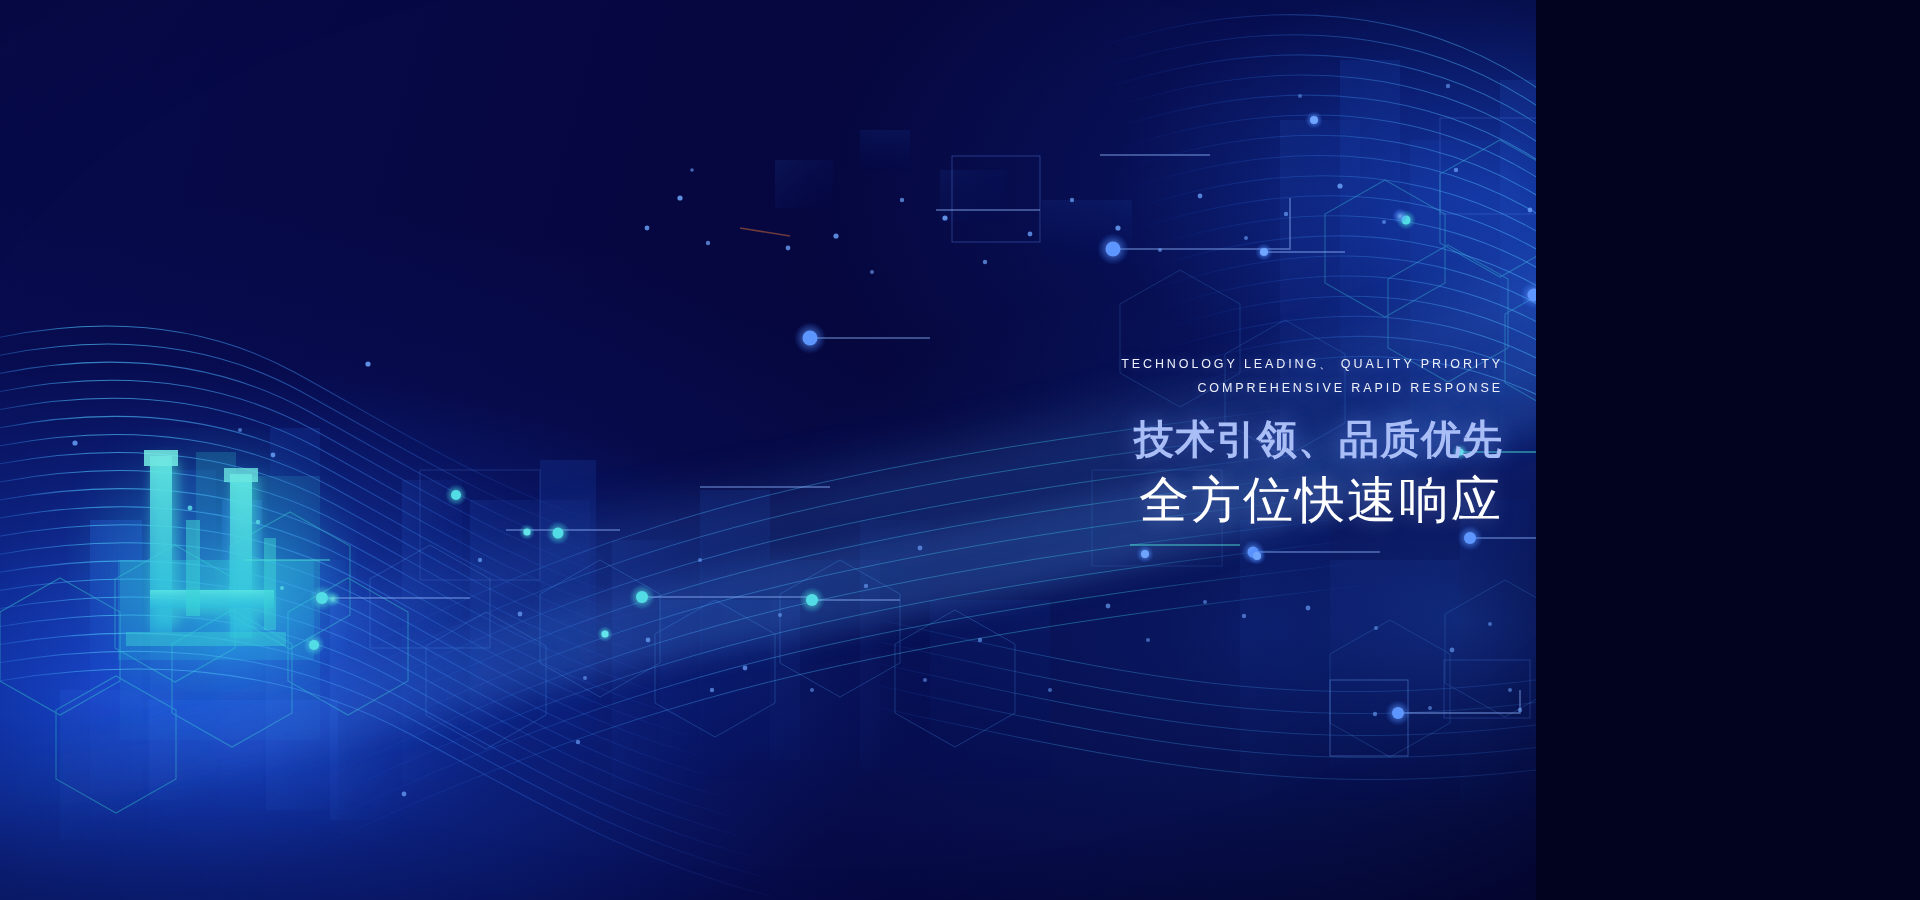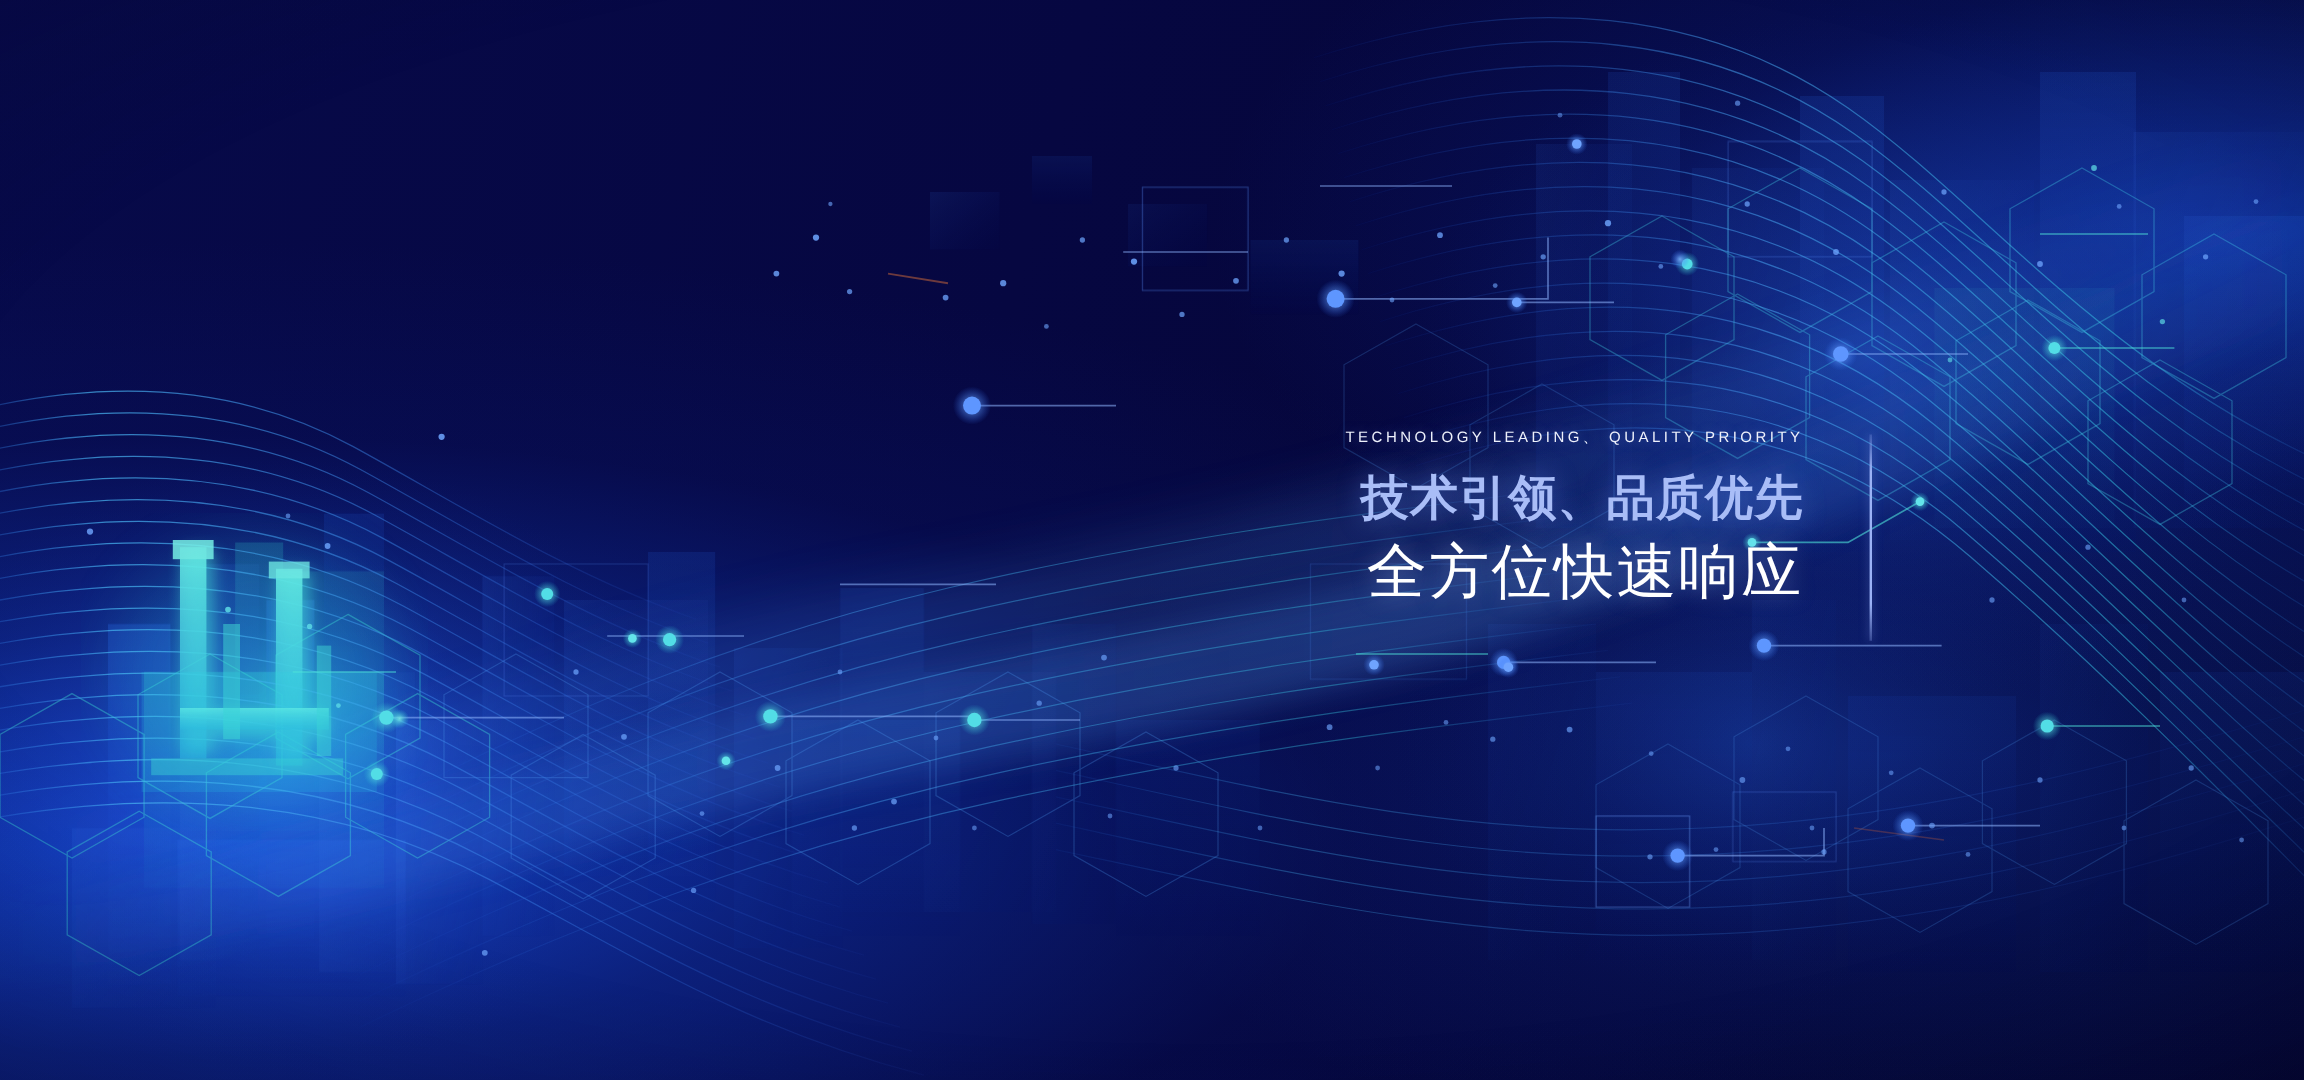--- a/index.html
+++ b/index.html
@@ -1,21 +1,21 @@
 <!DOCTYPE html>
 <html lang="zh"><head>
 <meta charset="utf-8">
 <title>Banner</title>
 <style>
   html,body{margin:0;padding:0;background:#02031f;}
   *{box-sizing:border-box;}
 
   #stage{
     position:relative;
-    width:1920px;
+    width:1536px;
     height:900px;
     overflow:hidden;
     background:#060741;
     font-family:"Liberation Sans","DejaVu Sans",sans-serif;
   }
 
   
   .wash{position:absolute;inset:0;pointer-events:none;}
   .wash.base{
     background:
@@ -518,19 +518,20 @@
       <circle cx="1745" cy="140" r="2.4" opacity=".7"></circle>
       <circle cx="1802" cy="268" r="2.2" opacity=".65"></circle>
       <circle cx="1625" cy="300" r="2" opacity=".6"></circle>
     </g>
   </svg>
 
   <div class="wash vign"></div>
 
   <div id="copy">
     <div class="eng">TECHNOLOGY LEADING、 QUALITY PRIORITY</div>
+    <div class="eng">COMPREHENSIVE RAPID RESPONSE</div>
     <div class="cn cn1">技术引领、品质优先</div>
     <div class="cn cn2">全方位快速响应</div>
   </div>
 
   <div id="divider"></div>
 
 </div>
 
 </body></html>

